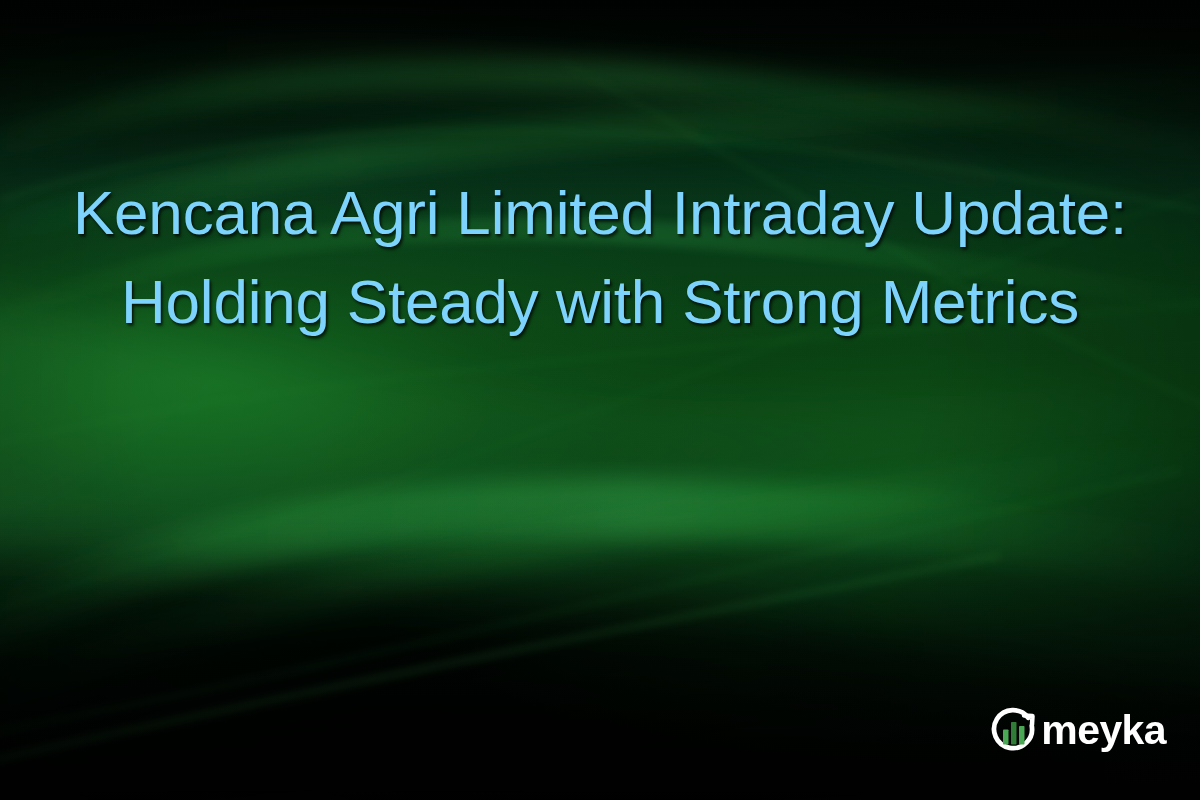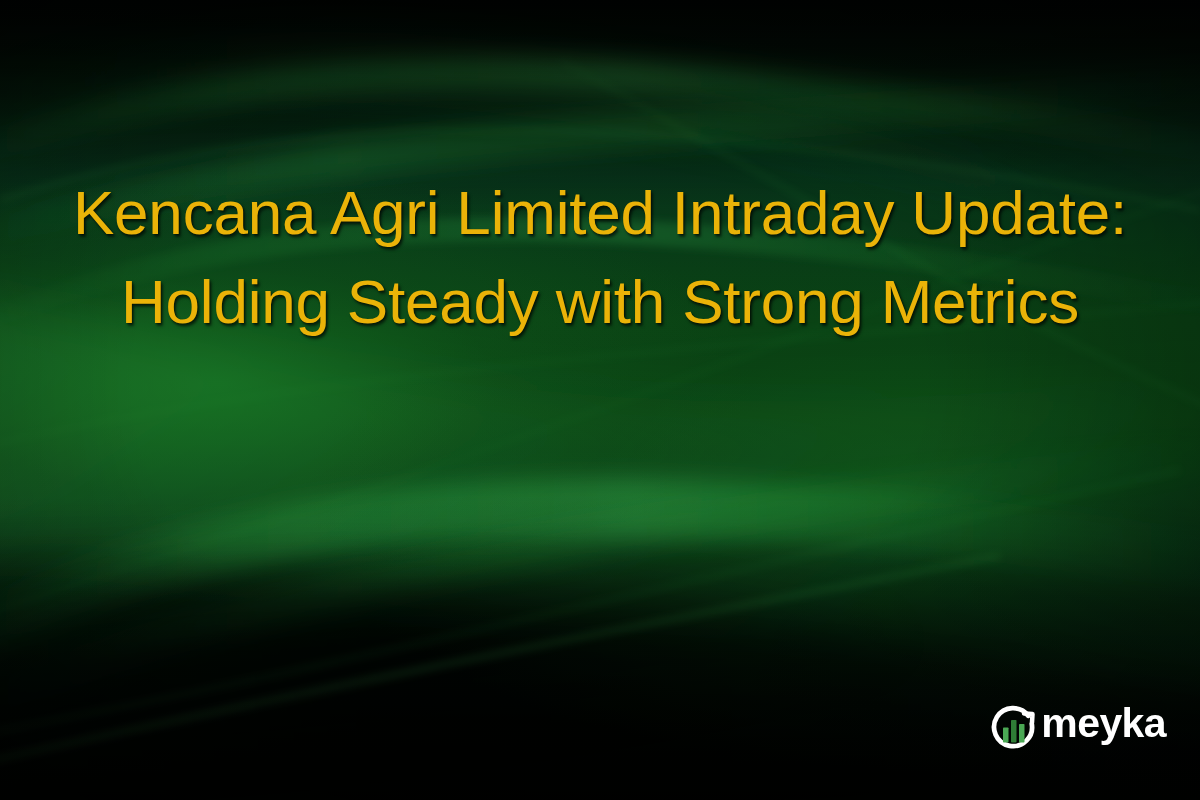--- a/index.html
+++ b/index.html
@@ -101,35 +101,35 @@
     box-sizing: border-box;
   }
 
   .headline {
     margin: 0;
     font-family: "Liberation Sans", sans-serif;
     font-weight: 400;
     font-size: 62px;
     line-height: 89px;
     letter-spacing: -0.2px;
-    color: #eab308;
+    color: #7dd3fc;
     text-align: center;
     max-width: 1090px;
     text-shadow:
       2px 3px 3px rgba(0, 0, 0, 0.55),
       1px 1px 2px rgba(0, 0, 0, 0.45);
   }
 
   
   .logo {
     position: absolute;
     right: 34px;
     bottom: 44px;
     display: flex;
-    align-items: flex-start;
+    align-items: center;
     gap: 4px;
     height: 54px;
   }
 
   .logo-mark {
     width: 50px;
     height: 50px;
     display: block;
     flex: none;
   }

